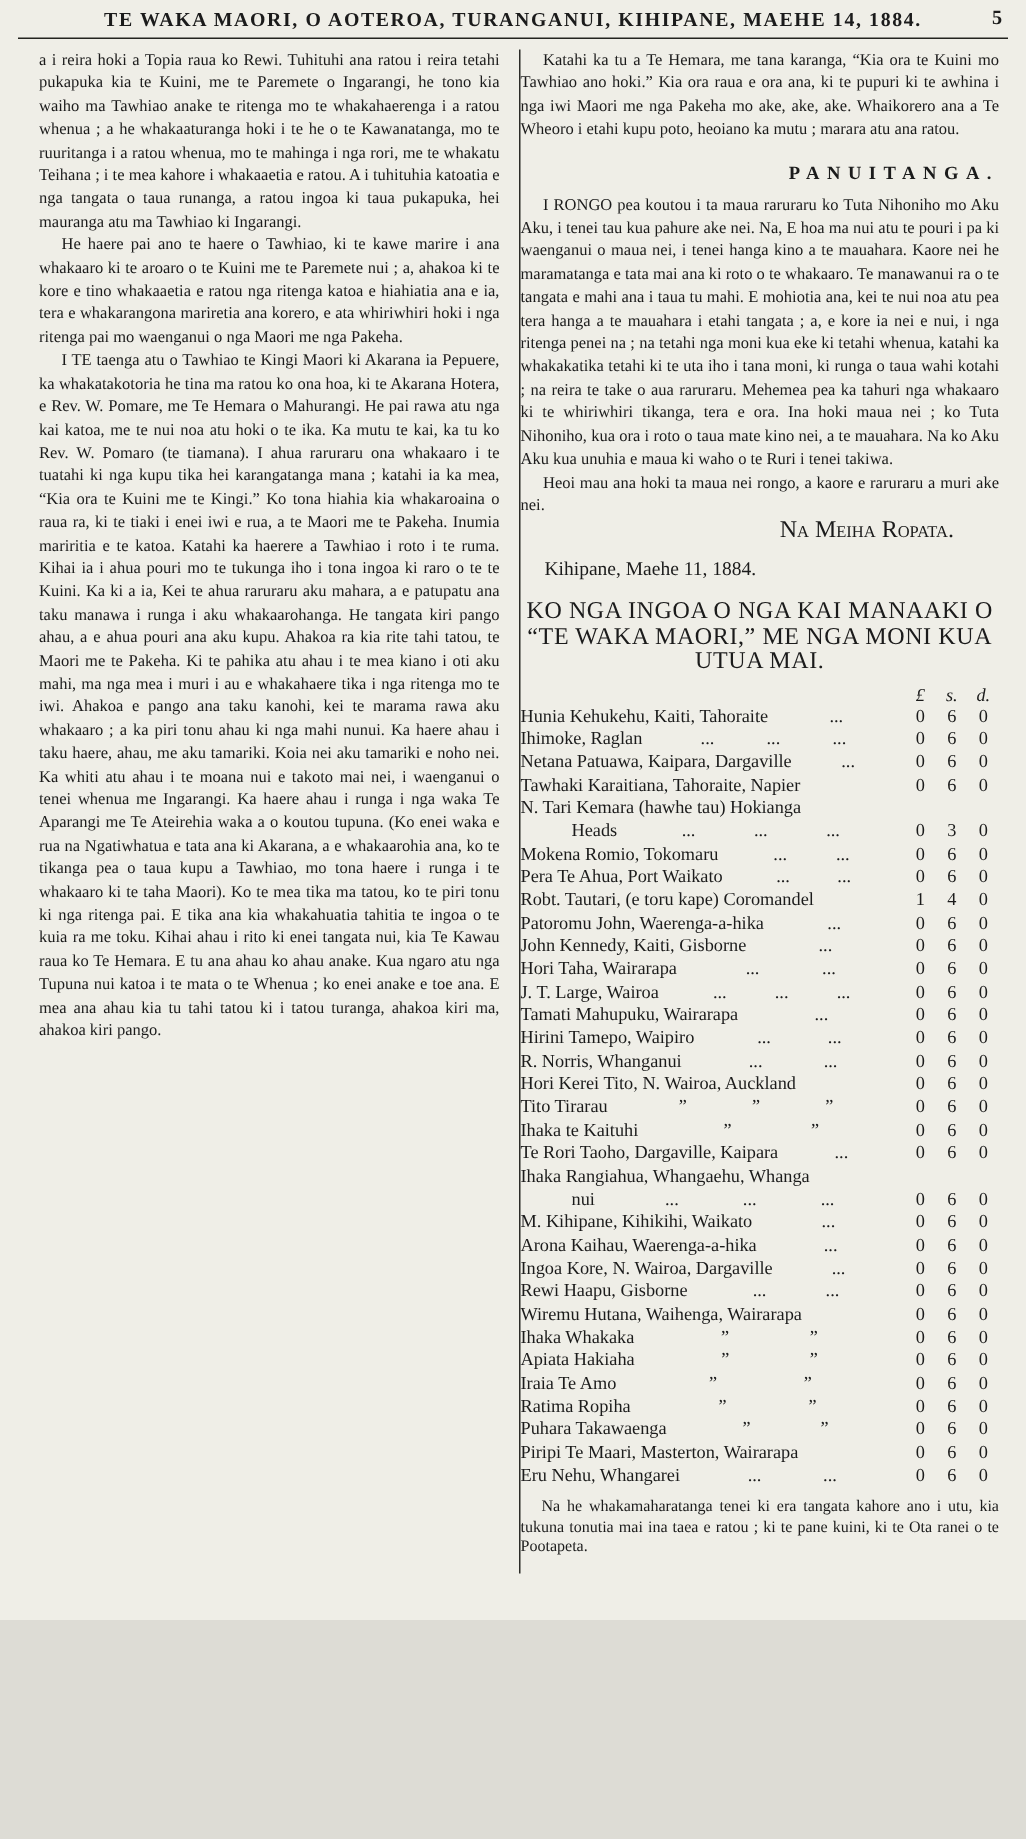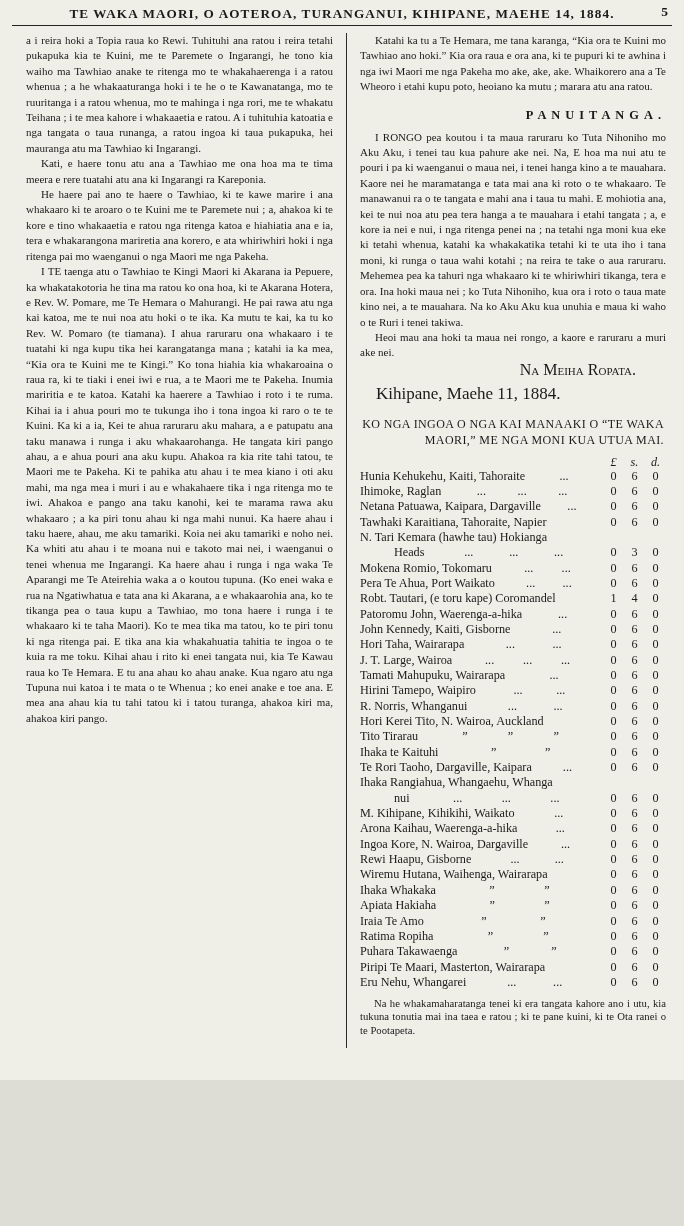--- a/index.html
+++ b/index.html
@@ -14,37 +14,37 @@
     overflow: hidden;
   }
   .masthead-row { position: absolute; top: 4px; left: 0; width: 100%; text-align: center; }
   .masthead-title { font-weight: bold; font-size: 13.2px; letter-spacing: 1.1px; white-space: nowrap; }
   .page-number { position: absolute; top: 4px; right: 16px; font-weight: bold; font-size: 13.5px; }
   .header-rule { position: absolute; top: 25px; left: 12px; right: 12px; border-top: 1.6px solid #23231f; }
 
   .columns { position: absolute; top: 33px; left: 26px; right: 18px; display: flex; align-items: stretch; }
   .col { width: 50%; }
   .col-left { padding-right: 13px; }
-  .col-right { padding-left: 13px; border-left: 1.2px solid #2b2b27; }
+  .col-right { border-left: 1.2px solid #2b2b27; }
 
   p.body { margin: 0; font-size: 11px; line-height: 15.4px; text-align: justify; }
   .indent { text-indent: 15px; }
 
   h2.section-heading {
     margin: 13px 0 7px; text-align: right;
     font-size: 12.4px; font-weight: bold; letter-spacing: 1.5px;
   }
   h2.spread { letter-spacing: 5px; }
 
   .signature { margin-top: 1px; padding-right: 30px; text-align: right;
     font-size: 16px; line-height: 15.4px; font-variant: small-caps; }
-  .dateline { margin-top: 9px; font-size: 17px; line-height: 15.4px; text-indent: 16px; }
-
-  h3.sub-heading { margin: 14px 2px 6px; text-align: right;
-    font-size: 12px; line-height: 16.5px; font-weight: normal; letter-spacing: 0.4px; }
+  .dateline { margin-top: 9px; font-size: 13px; line-height: 15.4px; text-indent: 16px; }
+
+  h3.sub-heading { margin: 14px 2px 6px; text-align: center;
+    font-size: 16px; line-height: 16.5px; font-weight: normal; letter-spacing: 0.4px; }
 
   .sub-table { font-size: 12.2px; margin-top: 2px; }
   .t-row { display: flex; align-items: baseline; line-height: 15.35px; }
   .t-label { white-space: nowrap; }
   .t-mid { flex: 1; display: flex; justify-content: space-evenly; overflow: hidden; padding: 0 4px; }
   .t-indent .t-label { padding-left: 34px; }
   .amt { flex: none; width: 21px; text-align: center; }
   .currency-row { font-style: italic; line-height: 14px; }
   .footnote { margin-top: 7px; font-size: 10.7px; line-height: 13.2px; text-align: justify; text-indent: 14px; }
 </style>
@@ -56,21 +56,20 @@
   <div class="masthead-row">
     <span class="masthead-title">TE WAKA MAORI, O AOTEROA, TURANGANUI, KIHIPANE, MAEHE 14, 1884.</span>
   </div>
   <span class="page-number">5</span>
   <div class="header-rule"></div>
 
   <div class="columns">
 
     <div class="col col-left">
       <p class="body">a i reira hoki a Topia raua ko Rewi. Tuhituhi ana ratou i reira tetahi pukapuka kia te Kuini, me te Paremete o Ingarangi, he tono kia waiho ma Tawhiao anake te ritenga mo te whakahaerenga i a ratou whenua ; a he whakaaturanga hoki i te he o te Kawanatanga, mo te ruuritanga i a ratou whenua, mo te mahinga i nga rori, me te whakatu Teihana ; i te mea kahore i whakaaetia e ratou. A i tuhituhia katoatia e nga tangata o taua runanga, a ratou ingoa ki taua pukapuka, hei mauranga atu ma Tawhiao ki Ingarangi.</p>
-      <p class="body indent">Kati, e haere tonu atu ana a Tawhiao me ona hoa ma te tima meera e rere tuatahi atu ana ki Ingarangi ra Kareponia.</p>
       <p class="body indent">He haere pai ano te haere o Tawhiao, ki te kawe marire i ana whakaaro ki te aroaro o te Kuini me te Paremete nui ; a, ahakoa ki te kore e tino whakaaetia e ratou nga ritenga katoa e hiahiatia ana e ia, tera e whakarangona mariretia ana korero, e ata whiriwhiri hoki i nga ritenga pai mo waenganui o nga Maori me nga Pakeha.</p>
       <p class="body indent">I TE taenga atu o Tawhiao te Kingi Maori ki Akarana ia Pepuere, ka whakatakotoria he tina ma ratou ko ona hoa, ki te Akarana Hotera, e Rev. W. Pomare, me Te Hemara o Mahurangi. He pai rawa atu nga kai katoa, me te nui noa atu hoki o te ika. Ka mutu te kai, ka tu ko Rev. W. Pomaro (te tiamana). I ahua raruraru ona whakaaro i te tuatahi ki nga kupu tika hei karangatanga mana ; katahi ia ka mea, “Kia ora te Kuini me te Kingi.” Ko tona hiahia kia whakaroaina o raua ra, ki te tiaki i enei iwi e rua, a te Maori me te Pakeha. Inumia mariritia e te katoa. Katahi ka haerere a Tawhiao i roto i te ruma. Kihai ia i ahua pouri mo te tukunga iho i tona ingoa ki raro o te te Kuini. Ka ki a ia, Kei te ahua raruraru aku mahara, a e patupatu ana taku manawa i runga i aku whakaarohanga. He tangata kiri pango ahau, a e ahua pouri ana aku kupu. Ahakoa ra kia rite tahi tatou, te Maori me te Pakeha. Ki te pahika atu ahau i te mea kiano i oti aku mahi, ma nga mea i muri i au e whakahaere tika i nga ritenga mo te iwi. Ahakoa e pango ana taku kanohi, kei te marama rawa aku whakaaro ; a ka piri tonu ahau ki nga mahi nunui. Ka haere ahau i taku haere, ahau, me aku tamariki. Koia nei aku tamariki e noho nei. Ka whiti atu ahau i te moana nui e takoto mai nei, i waenganui o tenei whenua me Ingarangi. Ka haere ahau i runga i nga waka Te Aparangi me Te Ateirehia waka a o koutou tupuna. (Ko enei waka e rua na Ngatiwhatua e tata ana ki Akarana, a e whakaarohia ana, ko te tikanga pea o taua kupu a Tawhiao, mo tona haere i runga i te whakaaro ki te taha Maori). Ko te mea tika ma tatou, ko te piri tonu ki nga ritenga pai. E tika ana kia whakahuatia tahitia te ingoa o te kuia ra me toku. Kihai ahau i rito ki enei tangata nui, kia Te Kawau raua ko Te Hemara. E tu ana ahau ko ahau anake. Kua ngaro atu nga Tupuna nui katoa i te mata o te Whenua ; ko enei anake e toe ana. E mea ana ahau kia tu tahi tatou ki i tatou turanga, ahakoa kiri ma, ahakoa kiri pango.</p>
     </div>
 
     <div class="col col-right">
       <p class="body indent">Katahi ka tu a Te Hemara, me tana karanga, “Kia ora te Kuini mo Tawhiao ano hoki.” Kia ora raua e ora ana, ki te pupuri ki te awhina i nga iwi Maori me nga Pakeha mo ake, ake, ake. Whaikorero ana a Te Wheoro i etahi kupu poto, heoiano ka mutu ; marara atu ana ratou.</p>
 
       <h2 class="section-heading spread">PANUITANGA.</h2>
       <p class="body indent">I RONGO pea koutou i ta maua raruraru ko Tuta Nihoniho mo Aku Aku, i tenei tau kua pahure ake nei. Na, E hoa ma nui atu te pouri i pa ki waenganui o maua nei, i tenei hanga kino a te mauahara. Kaore nei he maramatanga e tata mai ana ki roto o te whakaaro. Te manawanui ra o te tangata e mahi ana i taua tu mahi. E mohiotia ana, kei te nui noa atu pea tera hanga a te mauahara i etahi tangata ; a, e kore ia nei e nui, i nga ritenga penei na ; na tetahi nga moni kua eke ki tetahi whenua, katahi ka whakakatika tetahi ki te uta iho i tana moni, ki runga o taua wahi kotahi ; na reira te take o aua raruraru. Mehemea pea ka tahuri nga whakaaro ki te whiriwhiri tikanga, tera e ora. Ina hoki maua nei ; ko Tuta Nihoniho, kua ora i roto o taua mate kino nei, a te mauahara. Na ko Aku Aku kua unuhia e maua ki waho o te Ruri i tenei takiwa.</p>
       <p class="body indent">Heoi mau ana hoki ta maua nei rongo, a kaore e raruraru a muri ake nei.</p>

